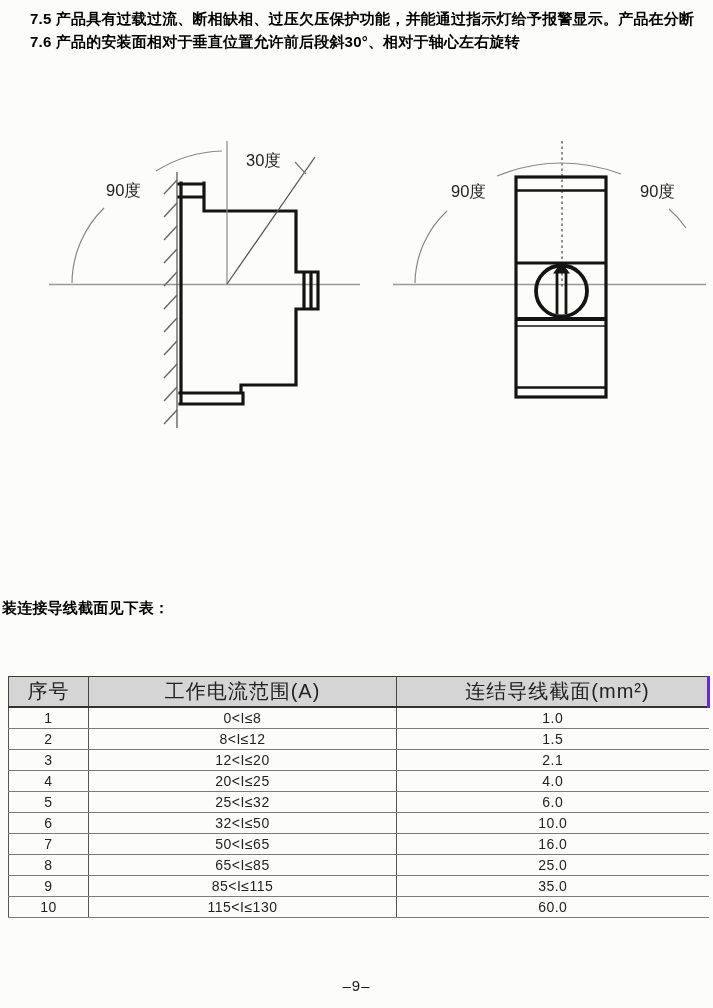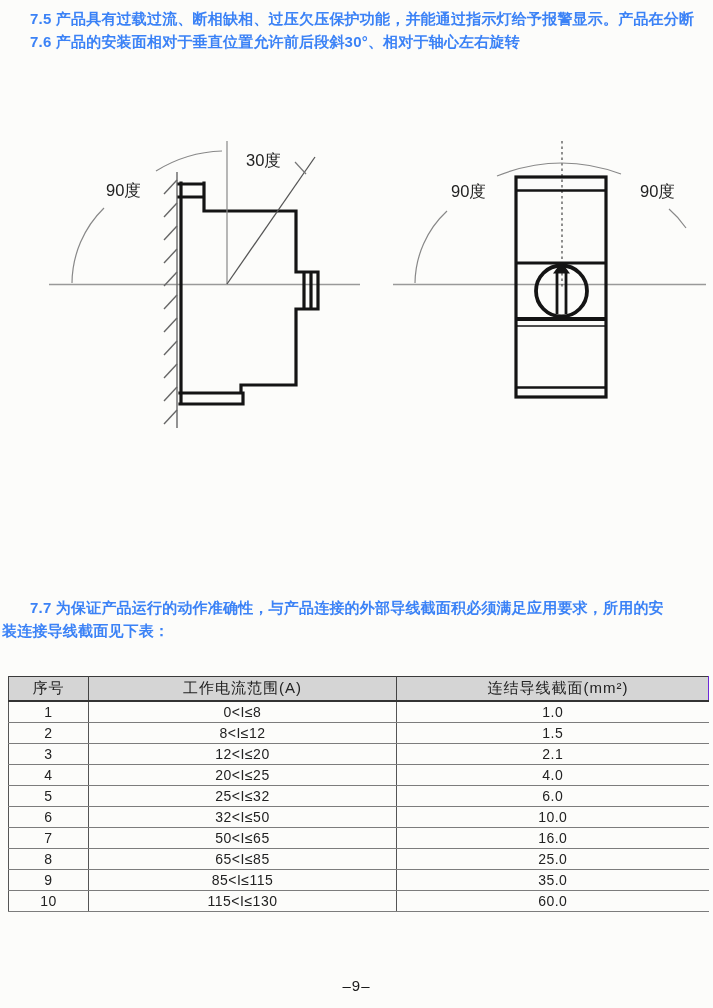--- a/index.html
+++ b/index.html
@@ -5,42 +5,42 @@
   html,body{margin:0;padding:0;}
   body{background:#e8e8e8;}
   .page{
     position:relative;width:713px;height:1008px;margin:0 auto;
     background:#fcfcfa;color:#1b1b1b;overflow:hidden;
     font-family:"Liberation Sans","DejaVu Sans",sans-serif;
   }
   .tblock{position:absolute;left:2px;width:709px;}
   .tline{
     font-size:15px;line-height:23px;font-weight:bold;letter-spacing:.2px;
-    white-space:nowrap;color:#3b82f6;
+    white-space:nowrap;color:#000000;
   }
   .tline.indent{padding-left:28px;}
   #para-top{top:7px;}
   #para-77{top:596px;}
   svg.diagrams{position:absolute;left:0;top:130px;width:713px;height:305px;}
   svg text{font-family:"Liberation Sans","DejaVu Sans",sans-serif;font-size:16.5px;fill:#222;}
   table.wire{
     position:absolute;left:8px;top:676px;width:700px;
     border-collapse:collapse;table-layout:fixed;
     font-size:14px;color:#222;text-align:center;
     border-top:1.5px solid #3a3a3a;
   }
   table.wire col.c1{width:80px;}
   table.wire col.c2{width:308px;}
   table.wire col.c3{width:312px;}
   table.wire th{
     height:21px;background:#d5d5d5;font-weight:normal;
     border-bottom:2px solid #333;border-left:1px solid #444;
-    font-size:15px;letter-spacing:1px;
+    font-size:20px;letter-spacing:1px;
   }
-  table.wire th:last-child{border-right:1px solid #6d28d9;padding-left:12px;}
+  table.wire th:last-child{border-right:3px solid #6d28d9;padding-left:12px;}
   table.wire td{
     height:18px;border-bottom:1px solid #7c7c7c;border-left:1px solid #555;
     letter-spacing:.5px;
   }
   .pageno{
     position:absolute;left:0;top:977px;width:713px;text-align:center;
     font-size:15px;color:#1a1a1a;letter-spacing:1px;
   }
 </style>
 </head>
@@ -114,21 +114,20 @@
       <path d="M497,176 Q559,151 621,174" fill="none" stroke="#888" stroke-width="1.2"></path>
       <path d="M415,283 A100,100 0 0 1 447,211" fill="none" stroke="#888" stroke-width="1.2"></path>
       <path d="M669,209 A98,98 0 0 1 686,228" fill="none" stroke="#888" stroke-width="1.2"></path>
 
       <text x="451" y="197">90度</text>
       <text x="640" y="197">90度</text>
     </g>
   </svg>
 
   <div class="tblock" id="para-77">
-    <div class="tline indent">7.7 为保证产品运行的动作准确性，与产品连接的外部导线截面积必须满足应用要求，所用的安</div>
     <div class="tline">装连接导线截面见下表：</div>
   </div>
 
   <table class="wire">
     <colgroup>
         <col class="c1">
         <col class="c2">
         <col class="c3">
       </colgroup>
     <thead>

